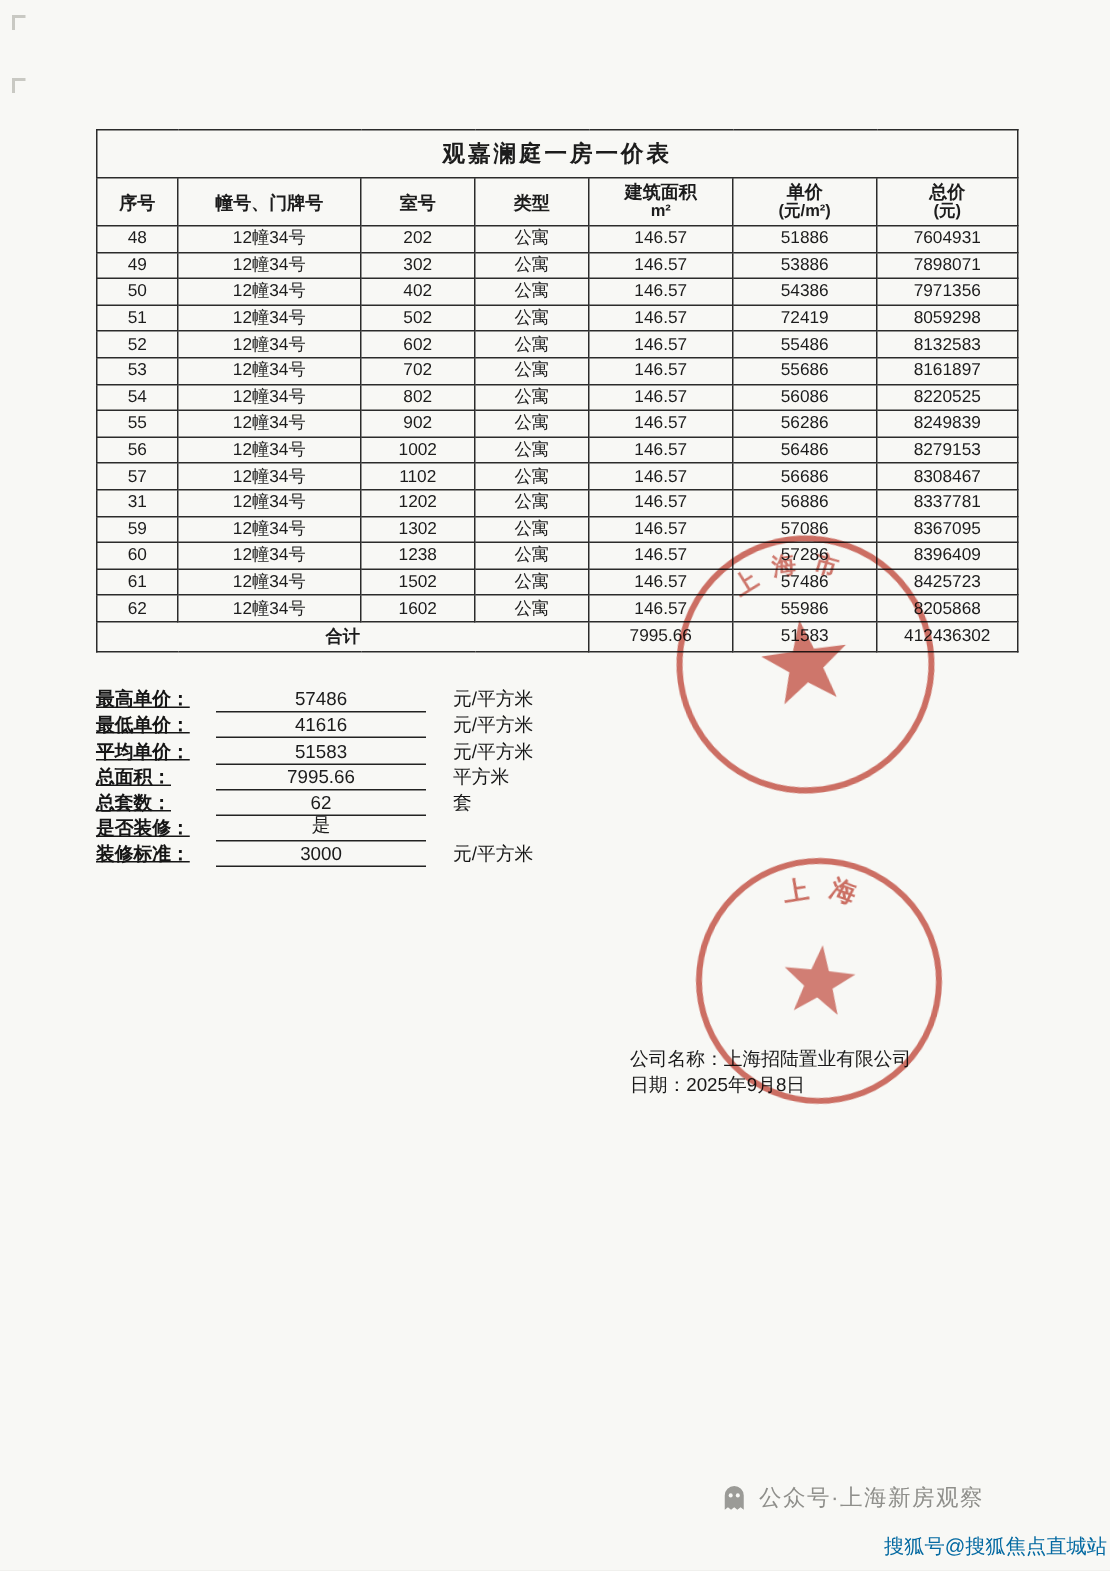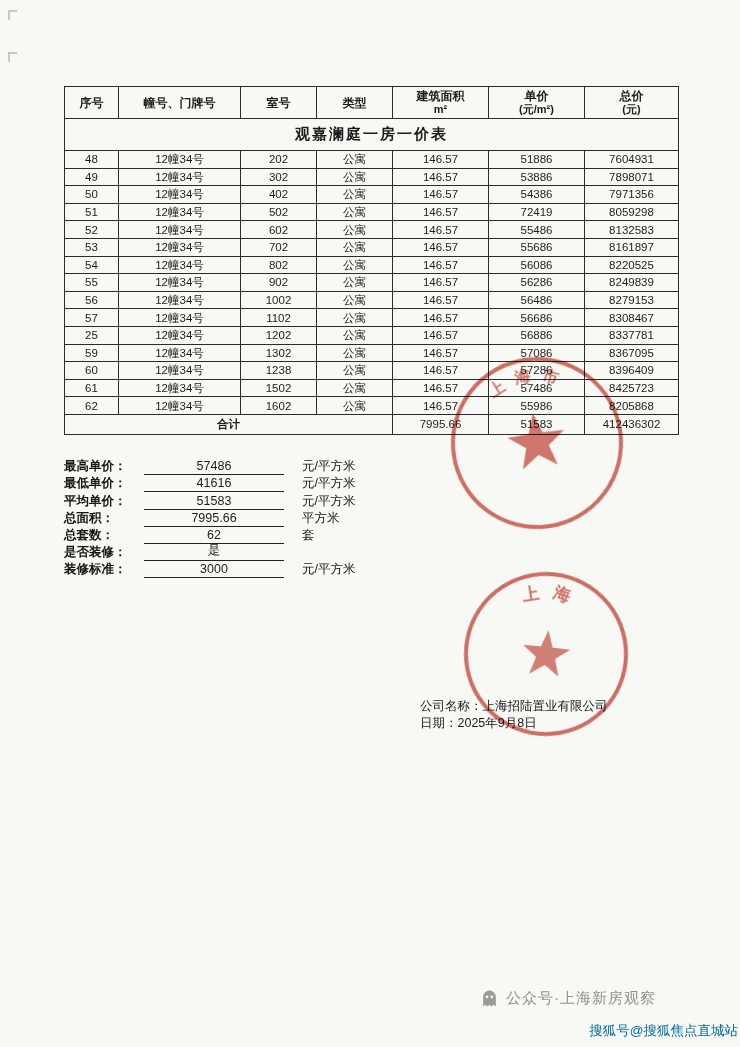--- a/index.html
+++ b/index.html
@@ -17,21 +17,21 @@
   .title-cell{font-size:15px;font-weight:bold;letter-spacing:2px;height:29px;}
   th{font-size:12px;font-weight:bold;padding:2px 1px;line-height:14px;}
   th .sub{font-size:11px;font-weight:bold;line-height:13px;}
   tbody td{font-size:11.5px;height:16.6px;line-height:14px;padding:0 2px;}
   tfoot td{font-size:11.5px;height:17px;font-weight:bold;}
   tfoot td.num{font-weight:normal;}
 
   
   .summary{position:absolute;left:64px;top:458px;}
   .s-row{display:flex;align-items:flex-end;height:17.2px;font-size:12.5px;}
-  .s-label{display:inline-block;width:80px;font-weight:bold;color:#161616;}
+  .s-label{display:inline-block;width:80px;font-weight:bold;color:#161616;text-decoration:underline;}
   .s-value{display:inline-block;width:140px;text-align:center;border-bottom:1px solid #222;padding-bottom:1px;}
   .s-unit{display:inline-block;margin-left:18px;color:#161616;}
 
   
   .company{position:absolute;left:420px;top:650px;font-size:12.5px;line-height:17px;color:#1a1a1a;margin-top:48px;}
 
   
   .stamp{position:absolute;mix-blend-mode:multiply;opacity:.85;filter:blur(.4px);}
   .stamp-top{left:447px;top:353px;transform:rotate(-8deg);}
   .stamp-bottom{left:460px;top:568px;transform:rotate(6deg);}
@@ -55,20 +55,23 @@
         <col style="width:54px">
           <col style="width:122px">
           <col style="width:76px">
         <col style="width:76px">
           <col style="width:96px">
           <col style="width:96px">
           <col style="width:94px">
       </colgroup>
       <thead>
         <tr>
+          <td class="title-cell" colspan="7">观嘉澜庭一房一价表</td>
+        </tr>
+        <tr>
           <th>
               <div>序号</div>
             </th>
           <th>
               <div>幢号、门牌号</div>
             </th>
           <th>
               <div>室号</div>
             </th>
           <th>
@@ -80,23 +83,20 @@
           </th>
           <th>
             <div>单价</div>
             <div class="sub">(元/m²)</div>
           </th>
           <th>
             <div>总价</div>
             <div class="sub">(元)</div>
           </th>
         </tr>
-        <tr>
-          <td class="title-cell" colspan="7">观嘉澜庭一房一价表</td>
-        </tr>
       </thead>
       <tbody id="table-body">
           <tr>
             <td>48</td>
             <td>12幢34号</td>
             <td>202</td>
             <td>公寓</td>
             <td>146.57</td>
             <td>51886</td>
             <td>7604931</td>
@@ -176,21 +176,21 @@
           <tr>
             <td>57</td>
             <td>12幢34号</td>
             <td>1102</td>
             <td>公寓</td>
             <td>146.57</td>
             <td>56686</td>
             <td>8308467</td>
           </tr>
           <tr>
-            <td>25</td>
+            <td>31</td>
             <td>12幢34号</td>
             <td>1202</td>
             <td>公寓</td>
             <td>146.57</td>
             <td>56886</td>
             <td>8337781</td>
           </tr>
           <tr>
             <td>59</td>
             <td>12幢34号</td>

